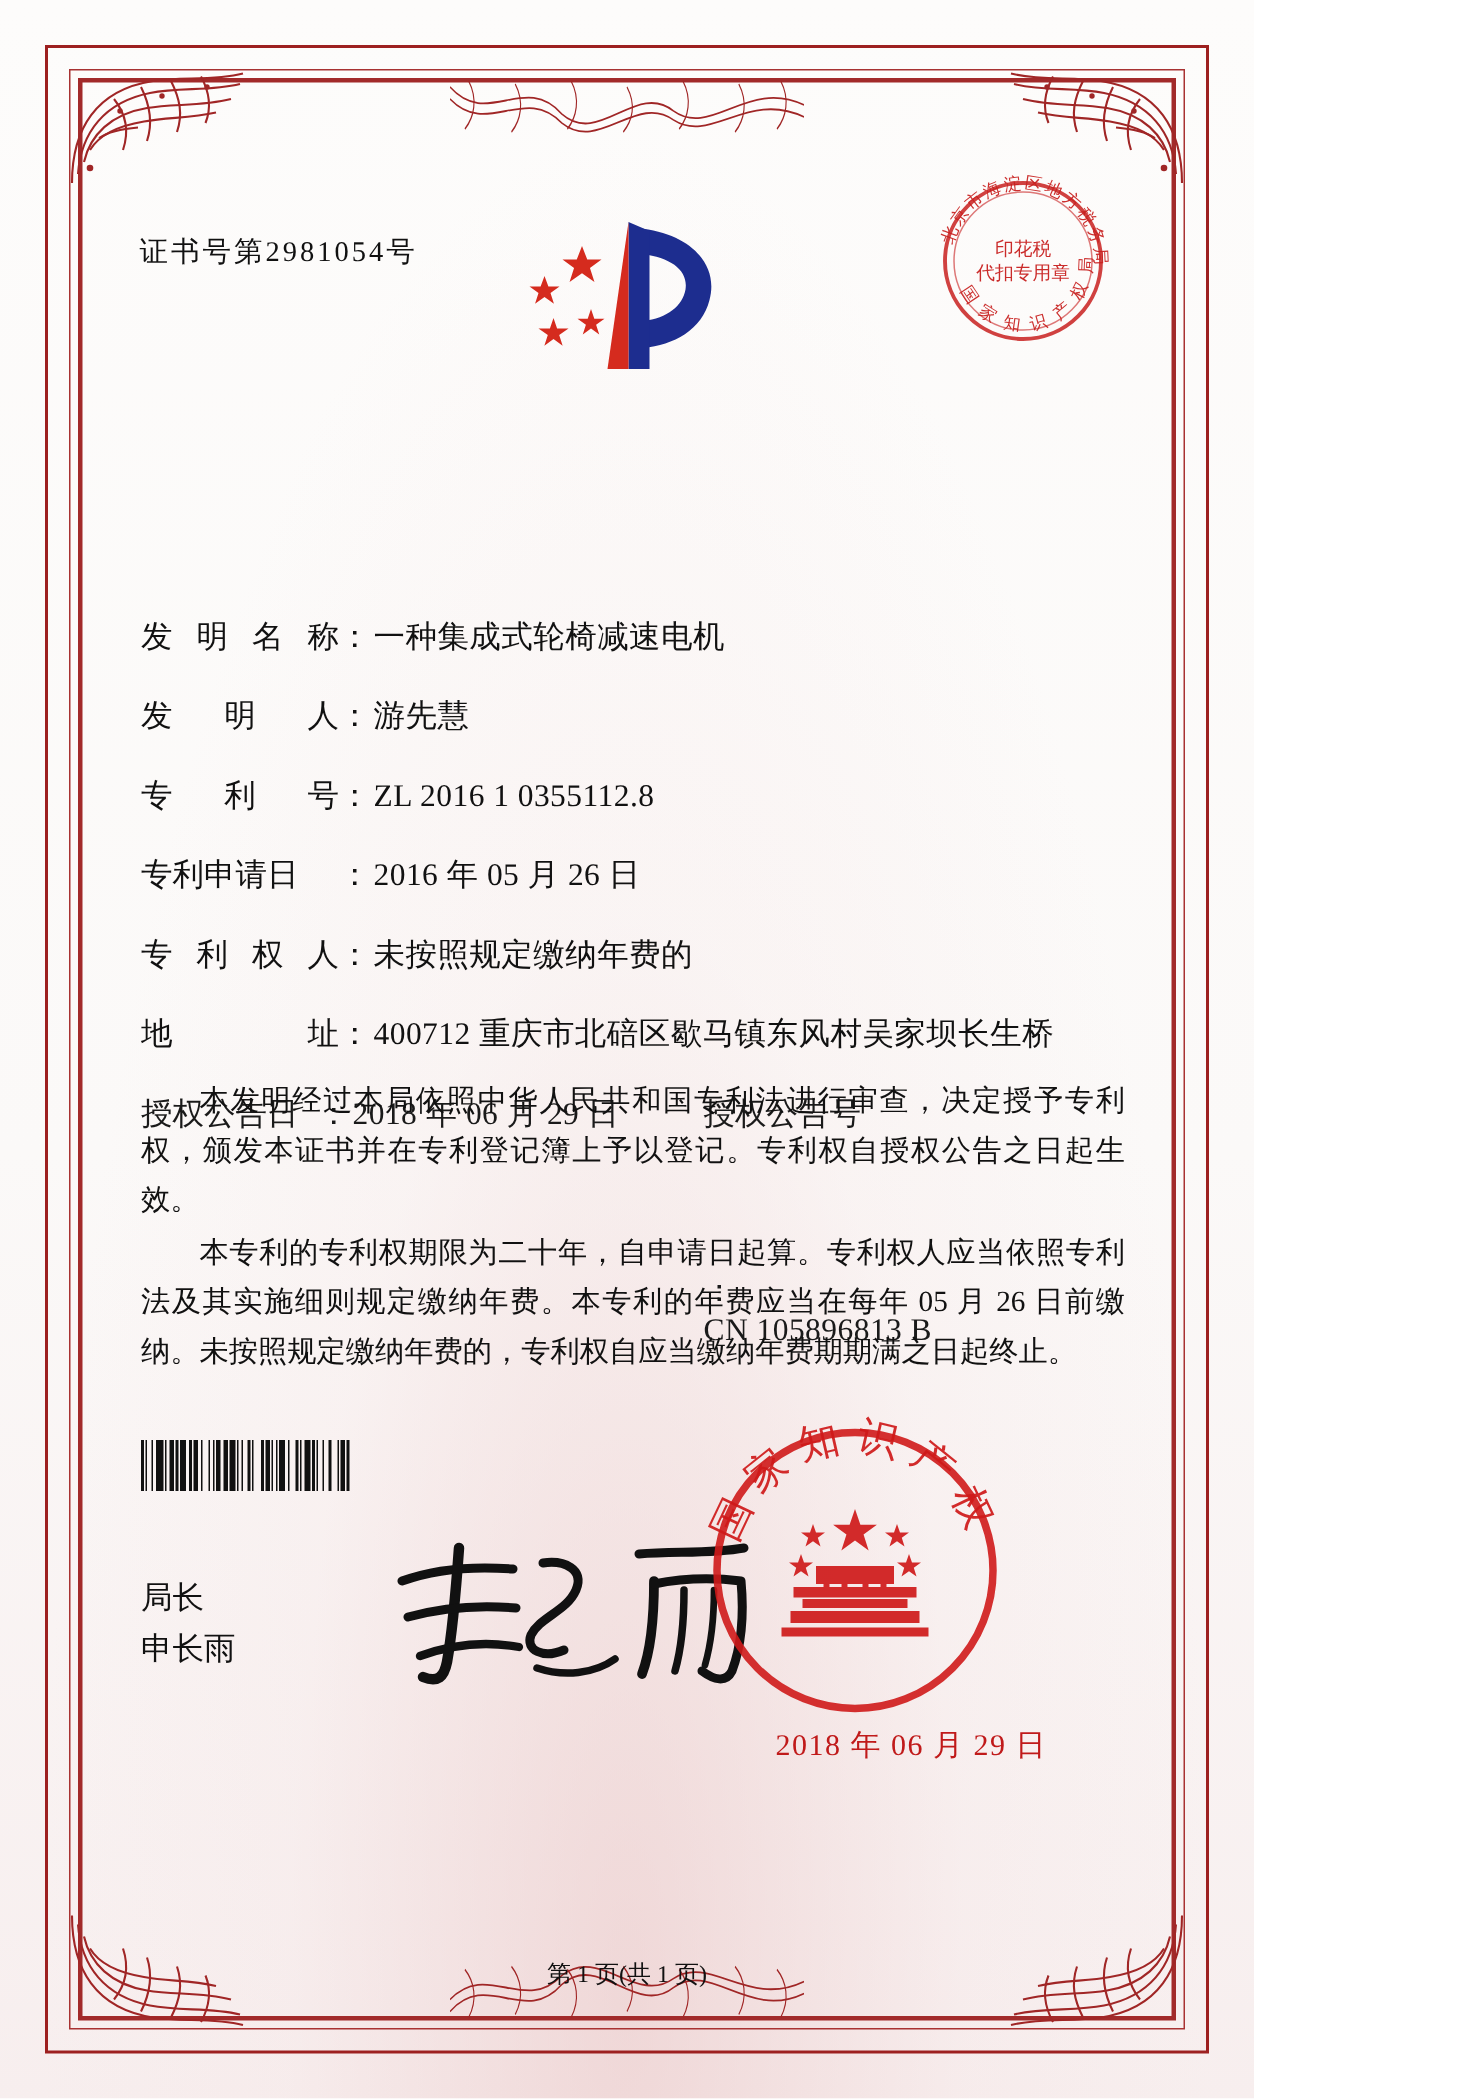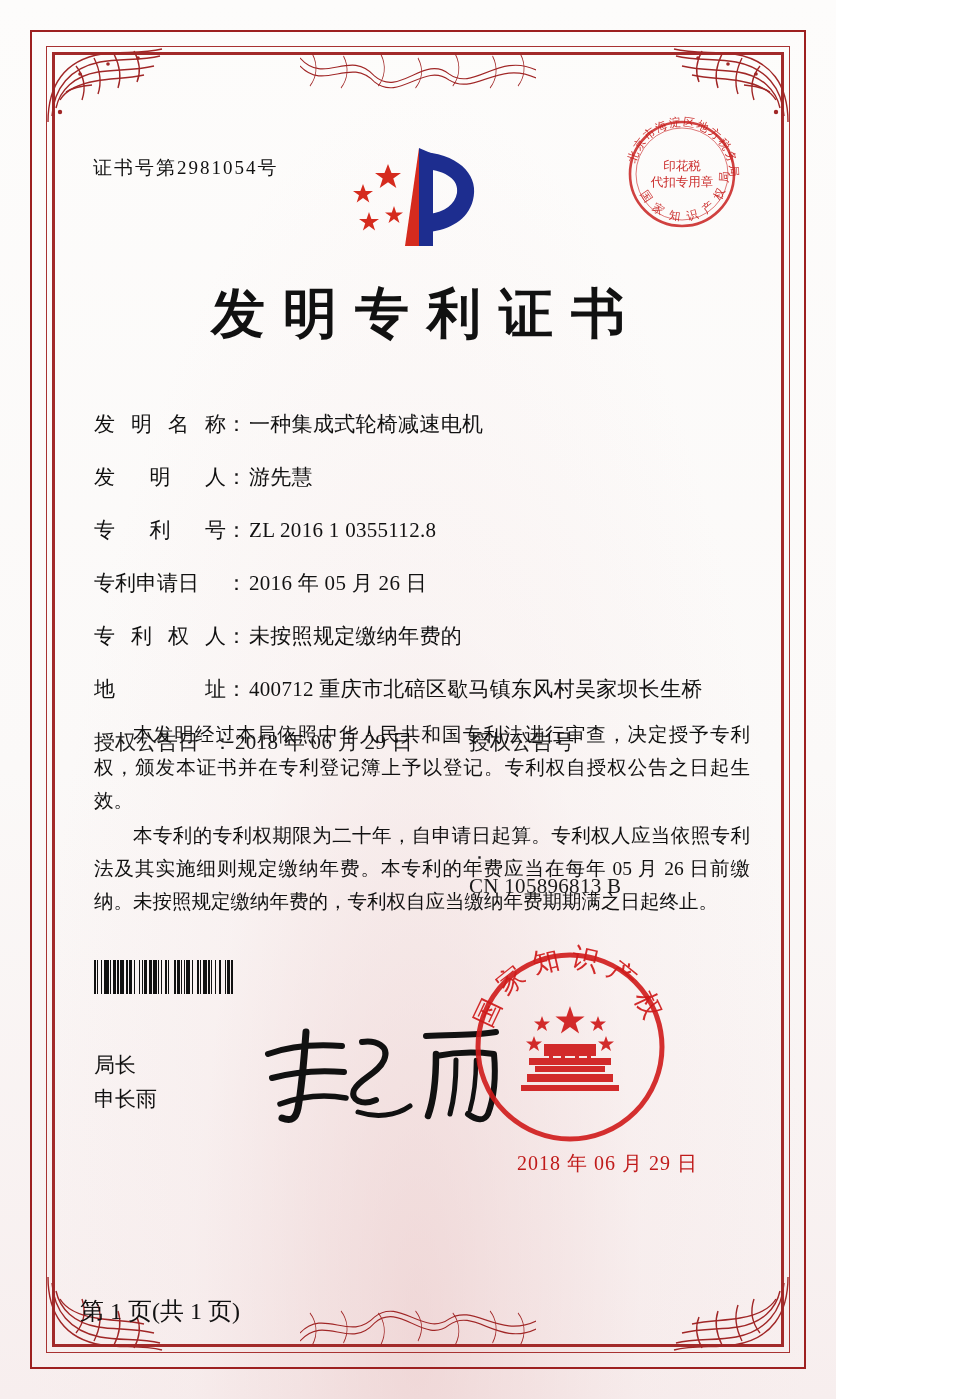--- a/index.html
+++ b/index.html
@@ -248,21 +248,22 @@
     top: 1040px;
     font-size: 20px;
     color: #c01a1a;
     letter-spacing: 1px;
   }
 
   .page-no {
     position: absolute;
     left: 0; right: 0;
     bottom: -8px;
-    font-size: 24px;
+    text-align: center;
+    font-size: 16px;
     color: #111;
   }
 </style>
 </head>
 <body>
 
 <div class="page">
 
   <div class="frame-outer"></div>
   <div class="frame-inner"></div>
@@ -403,21 +404,20 @@
           <textPath href="#taxArcTop" startOffset="7%">北京市海淀区地方税务局</textPath>
         </text>
         <text font-family="'Liberation Serif',serif" font-size="11.5" fill="#c8201f" opacity="0.92" letter-spacing="2.4">
           <textPath href="#taxArcBot" startOffset="14%">国 家 知 识 产 权 局</textPath>
         </text>
         <text x="64" y="60" text-anchor="middle" font-family="'Liberation Serif',serif" font-size="12.5" fill="#c8201f" opacity="0.95">印花税</text>
         <text x="64" y="76" text-anchor="middle" font-family="'Liberation Serif',serif" font-size="12.5" fill="#c8201f" opacity="0.95">代扣专用章</text>
       </svg>
     </div>
 
-    <div class="title">发明专利证书</div>
 
     <div class="fields">
 
       <div class="field-row">
         <div class="field-label">
           <span>发</span>
             <span>明</span>
             <span>名</span>
             <span>称</span>
         </div>

